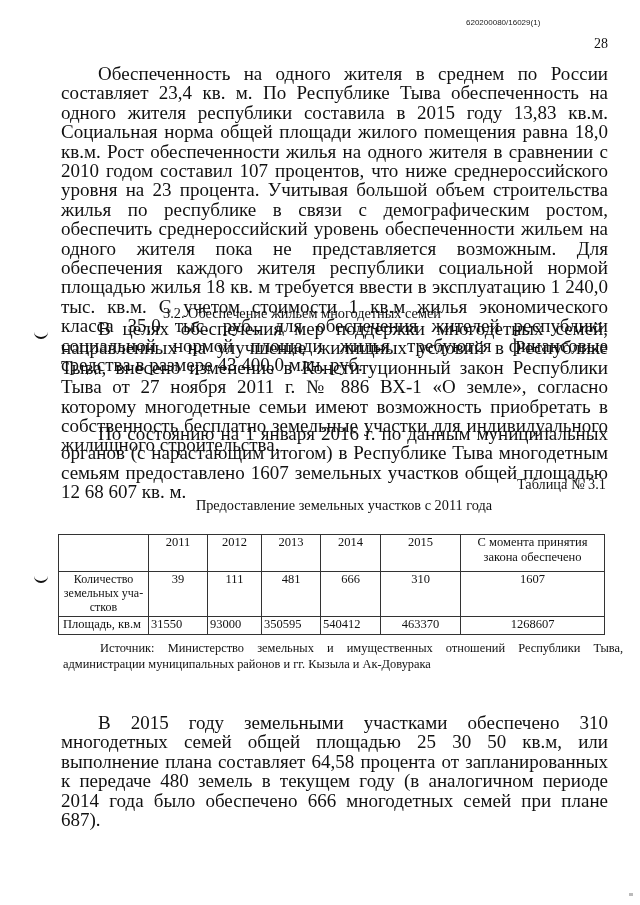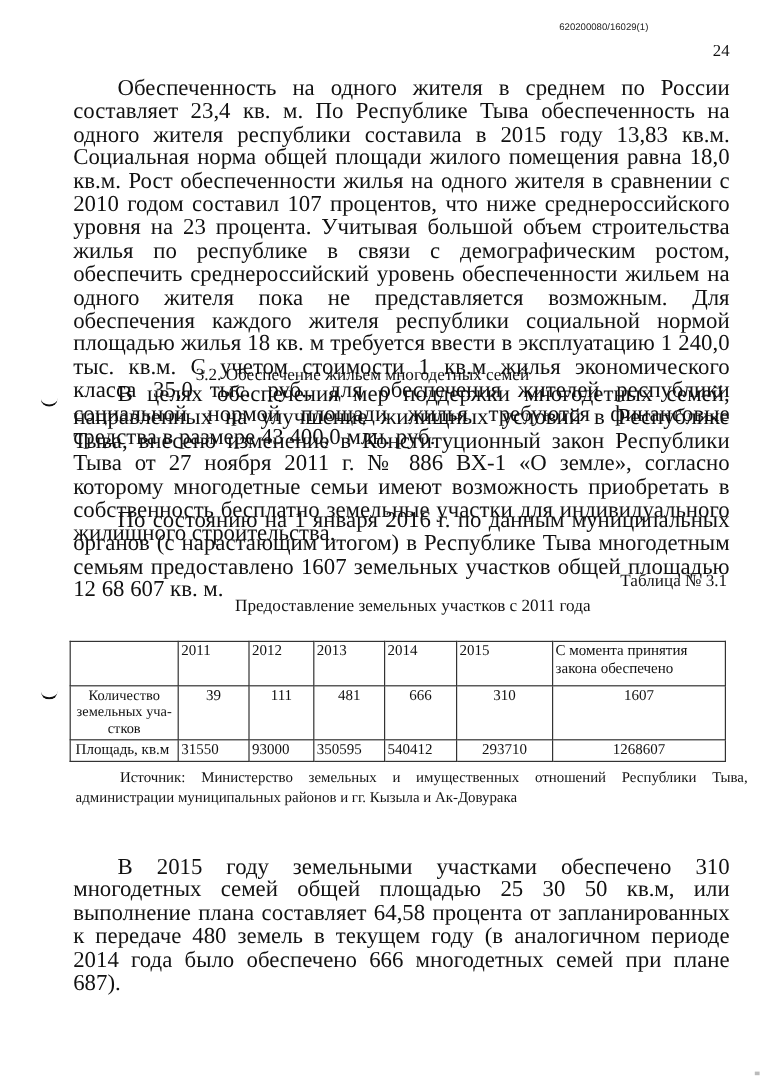--- a/index.html
+++ b/index.html
@@ -34,41 +34,41 @@
     position: absolute; left: 0; width: 640px; text-align: center;
     font-size: 14.3px; top: 497px; padding-left: 48px; box-sizing: border-box;
   }
   table.data {
     position: absolute; left: 58px; top: 534px; width: 547px;
     border-collapse: collapse; font-size: 12.5px;
   }
   table.data td {
     border: 1px solid #333; vertical-align: top; padding: 0 2px;
   }
-  table.data tr.hdr td { height: 36px; text-align: left; border-radius: 10px; }
+  table.data tr.hdr td { height: 36px; text-align: center; border-radius: 10px; }
   table.data tr.cnt td { height: 44px; text-align: center; }
   table.data tr.cnt td.rowhead { text-align: center; line-height: 14px; font-size: 12px; }
   table.data tr.area td { height: 17px; text-align: left; }
   table.data tr.area td.rowhead { text-align: left; padding-left: 4px; margin-left: 44px; }
   table.data tr.area td.c-total, table.data tr.area td.c-2015 { text-align: center; }
   .src {
     position: absolute; left: 61px; width: 560px; top: 638px;
     font-size: 12.4px; line-height: 16px; text-align: justify; text-indent: 37px; margin: 2px;
   }
   .mark {
     position: absolute; width: 14px; height: 7px;
     border-bottom: 2.5px solid #111; border-radius: 0 0 10px 10px;
   }
   .speck { position: absolute; left: 629px; top: 893px; width: 4px; height: 3px; background: #bbb; }
 </style>
 </head>
 <body>
 
 <div class="docid">620200080/16029(1)</div>
-<div class="pagenum">24</div>
+<div class="pagenum">28</div>
 
 <p class="para" style="top:64px;">Обеспеченность на одного жителя в среднем по России составляет 23,4 кв. м. По Республике Тыва обеспеченность на одного жителя республики составила в 2015 году 13,83 кв.м. Социальная норма общей площади жилого помещения равна 18,0 кв.м. Рост обеспеченности жилья на одного жителя в сравнении с 2010 годом составил 107 процентов, что ниже среднероссийского уровня на 23 процента. Учитывая большой объем строительства жилья по республике в связи с демографическим ростом, обеспечить среднероссийский уровень обеспеченности жильем на одного жителя пока не представляется возможным. Для обеспечения каждого жителя республики социальной нормой площадью жилья 18 кв. м требуется ввести в эксплуатацию 1 240,0 тыс. кв.м. С учетом стоимости 1 кв.м жилья экономического класса 35,0 тыс. руб., для обеспечения жителей республики социальной нормой площади жилья требуются финансовые средства в размере 43 400,0 млн. руб.</p>
 
 <div class="heading">3.2. Обеспечение жильем многодетных семей</div>
 
 <div class="mark" style="left:34px; top:330px;"></div>
 <p class="para" style="top:319px;">В целях обеспечения мер поддержки многодетных семей, направленных на улучшение жилищных условий в Республике Тыва, внесено изменение в Конституционный закон Республики Тыва от 27 ноября 2011 г. № 886 ВХ-1 «О земле», согласно которому многодетные семьи имеют возможность приобретать в собственность бесплатно земельные участки для индивидуального жилищного строительства.</p>
 
 <p class="para" style="top:424px;">По состоянию на 1 января 2016 г. по данным муниципальных органов (с нарастающим итогом) в Республике Тыва многодетным семьям предоставлено 1607 земельных участков общей площадью 12 68 607 кв. м.</p>
 
@@ -105,21 +105,21 @@
     <td>666</td>
     <td>310</td>
     <td>1607</td>
   </tr>
   <tr class="area">
     <td class="rowhead">Площадь, кв.м</td>
     <td>31550</td>
     <td>93000</td>
     <td>350595</td>
     <td>540412</td>
-    <td class="c-2015">293710</td>
+    <td class="c-2015">463370</td>
     <td class="c-total">1268607</td>
   </tr>
 </tbody>
   </table>
 
 <p class="src">Источник: Министерство земельных и имущественных отношений Республики Тыва, администрации муниципальных районов и гг. Кызыла и Ак-Довурака</p>
 
 <p class="para" style="top:713px;">В 2015 году земельными участками обеспечено 310 многодетных семей общей площадью 25 30 50 кв.м, или выполнение плана составляет 64,58 процента от запланированных к передаче 480 земель в текущем году (в аналогичном периоде 2014 года было обеспечено 666 многодетных семей при плане 687).</p>
 
 <div class="speck"></div>

